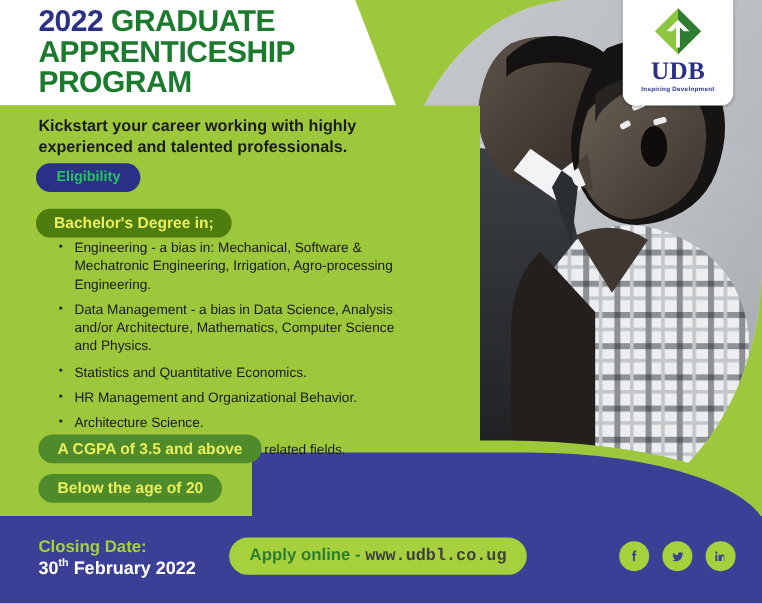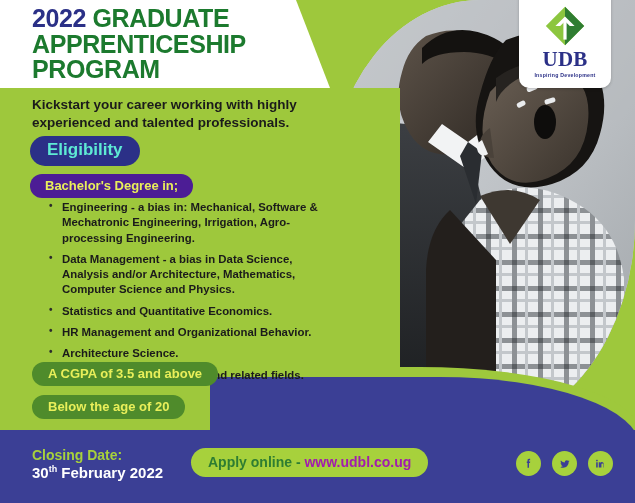--- a/index.html
+++ b/index.html
@@ -89,29 +89,29 @@
     z-index: 6;
     display: inline-flex;
     align-items: center;
     border-radius: 999px;
     white-space: nowrap;
   }
 
   .pill-eligibility {
     left: 30px; top: 136px;
     background: #2b3087;
-    color: #5eead4;
-    font-size: 17px;
+    color: #22c55e;
+    font-size: 12px;
     font-weight: 700;
     padding: 4px 17px 6px 17px;
   }
 
   .pill-bachelor {
     left: 30px; top: 174px;
-    background: #4c1d95;
+    background: #4d7c0f;
     color: #e9ef5a;
     font-size: 13px;
     font-weight: 700;
     padding: 4px 15px 5px 15px;
   }
 
   .pill-cgpa {
     left: 32px; top: 362px;
     background: #4f8b2b;
     color: #e9ef5a;
@@ -136,21 +136,21 @@
     width: 290px;
     z-index: 6;
   }
   .bullet-item {
     position: relative;
     padding-left: 14px;
     margin-bottom: 6px;
     font-size: 11.4px;
     line-height: 1.34;
     color: #1b1b1b;
-    font-weight: 700;
+    font-weight: 400;
   }
   .bullet-item::before {
     content: "\2022";
     position: absolute;
     left: 1px;
     top: -1px;
     font-size: 10px;
     color: #2b2b2b;
   }
 
@@ -213,21 +213,21 @@
     border-radius: 999px;
     padding: 6px 17px 7px 17px;
     font-size: 14px;
     font-weight: 700;
     white-space: nowrap;
     border: none;
     cursor: pointer;
     font-family: "Liberation Sans", sans-serif;
   }
   .apply-green { color: #2e7d32; }
-  .apply-blue  { color: #a21caf; }
+  .apply-blue  { color: #404040; font-family: Liberation Mono, monospace; }
 
   .socials {
     position: absolute;
     right: 22px;
     top: 21px;
     display: flex;
     gap: 11px;
   }
   .social-ic {
     width: 25px; height: 25px;

